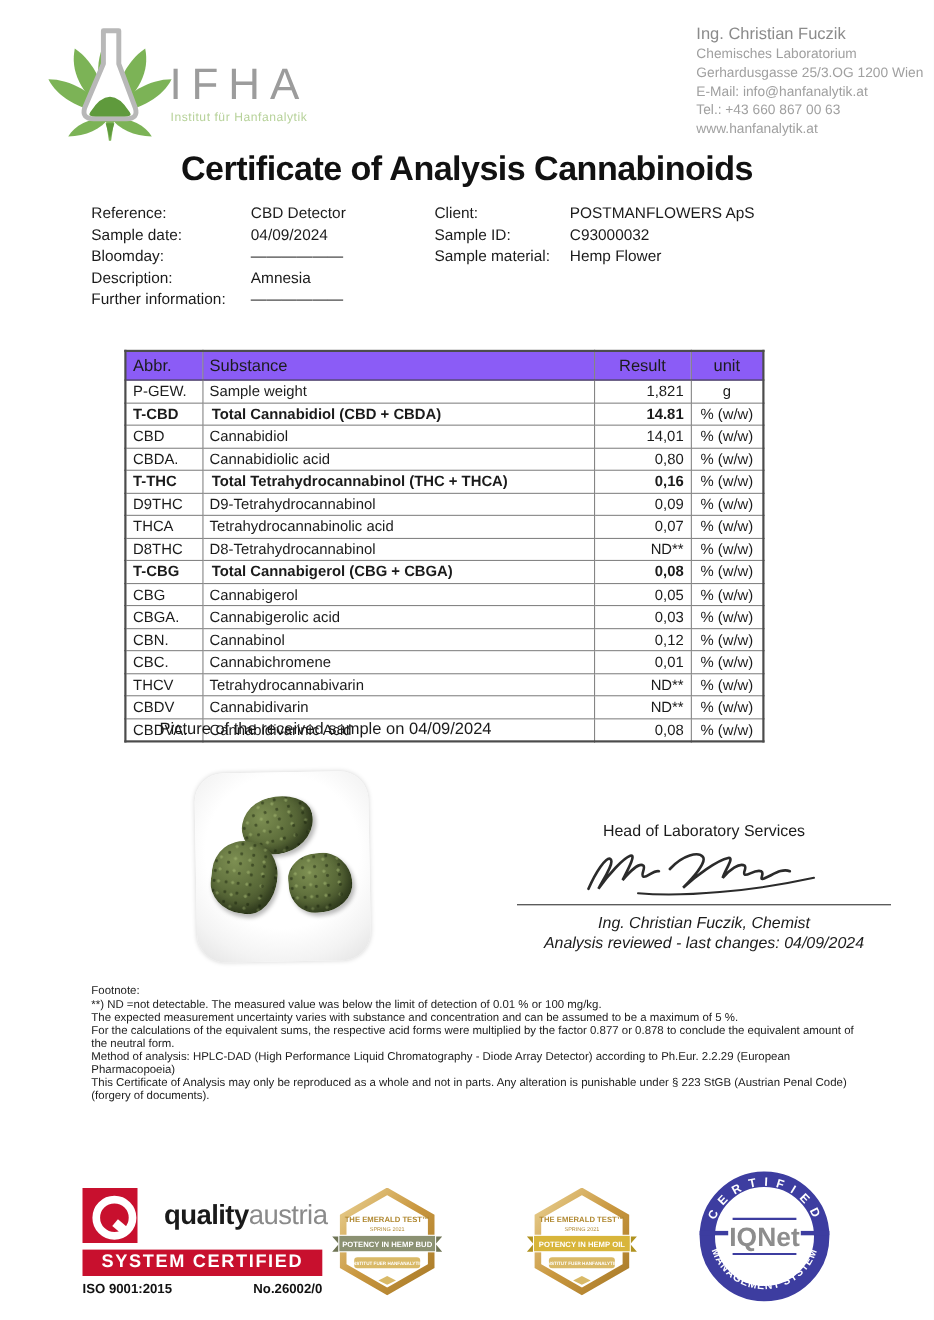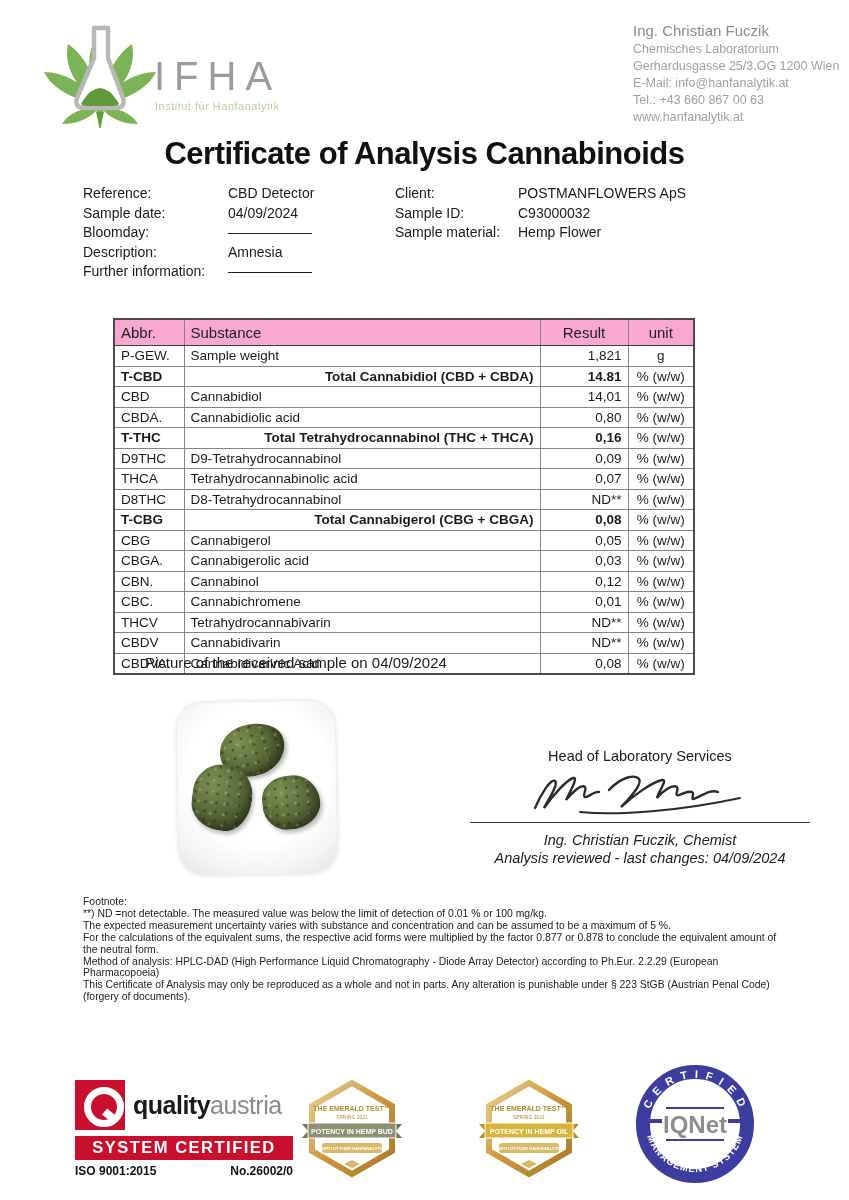--- a/index.html
+++ b/index.html
@@ -20,29 +20,29 @@
   .info-right{position:absolute; left:395px; top:184px; font-size:14px; line-height:19.5px;}
   .info-row{display:flex;}
   .info-left .info-label{width:145px;}
   .info-right .info-label{width:123px;}
   .info-value{white-space:pre;}
   
   .results{position:absolute; left:113px; top:318px;}
   table.coa{border-collapse:collapse; table-layout:fixed; width:580px; font-size:13.5px;}
   table.coa{border:2px solid #4c4c4c;}
   table.coa th, table.coa td{border:1px solid #858585; padding:0 6px; height:19.5px;}
-  table.coa thead th{background:#f9a8d4; color:#1c1c1c; font-weight:normal; font-size:15px;
+  table.coa thead th{background:#8b5cf6; color:#1c1c1c; font-weight:normal; font-size:15px;
     height:25px; border-bottom:1.5px solid #3f3f3f; text-align:left;}
   th.col-result, th.col-unit{text-align:center !important;}
   .w-abbr{width:70px;} .w-sub{width:356px;} .w-res{width:88px;} .w-unit{width:66px;}
   td.col-substance{padding-left:12px;}
   td.col-result{text-align:right; padding-right:14px;}
   td.col-unit{text-align:center; padding:0 2px;}
   tr.bold td.col-abbr, tr.bold td.col-substance, tr.bold td.col-result{font-weight:bold;}
-  tr.bold td.col-substance{padding-left:8px;text-align:right;}
+  tr.bold td.col-substance{padding-left:8px;}
   
   .pic-caption{position:absolute; left:113px; top:654px; font-size:15px;padding-left:32px;}
   .plate{position:absolute; left:178px; top:702px; width:158px; height:172px;
     background:radial-gradient(circle at 50% 42%, #ffffff 55%, #f3f3f3 78%, #e2e2e2 100%);
     border-radius:26px; box-shadow:0 0 5px rgba(0,0,0,0.18); transform:rotate(-1deg);}
   .bud{position:absolute;
     background:
       radial-gradient(circle at 3px 3px, rgba(25,35,12,.5) 1px, transparent 1.8px),
       radial-gradient(circle at 7px 6px, rgba(165,185,115,.55) 1px, transparent 1.8px),
       radial-gradient(circle at 32% 30%, #7d8f52, #5c6c3a 45%, #46532c 76%, #39452a 100%);
@@ -60,21 +60,21 @@
   
   .footnote{position:absolute; left:83px; top:896px; width:706px; font-size:10.4px; line-height:11.9px; color:#222;}
   
   .qa-block{position:absolute; left:75px; top:1080px; width:218px;}
   .qa-top{display:flex; align-items:center;}
   .qa-q{width:50px; height:50px; background:#C8102E; position:relative; flex:0 0 auto;}
   .qa-q::before{content:""; position:absolute; left:9px; top:7px; width:26px; height:26px;
     border:7px solid #fff; border-radius:50%;}
   .qa-q::after{content:""; position:absolute; left:28px; top:32px; width:14px; height:8px;
     background:#fff; transform:rotate(40deg);}
-  .qa-words{margin-left:8px; font-size:25px; letter-spacing:-0.5px; white-space:nowrap;}
+  .qa-words{margin-left:24px; font-size:25px; letter-spacing:-0.5px; white-space:nowrap;}
   .qa-words .b{font-weight:bold; color:#1a1a1a;}
   .qa-words .l{color:#8a8a8a;}
   .qa-banner{margin-top:6px; background:#C8102E; color:#fff; font-weight:bold; font-size:16.5px;
     letter-spacing:1.5px; text-align:center; padding:2px 0 3px 0;}
   .qa-bottom{display:flex; justify-content:space-between; font-size:12px; font-weight:bold; margin-top:4px; color:#111;}
   .badge-svg{position:absolute; top:1080px;}
   .badge-bud{left:300px;} .badge-oil{left:477px;}
   .iqnet-svg{position:absolute; left:620px; top:1060px;}
 </style>
 </head>

